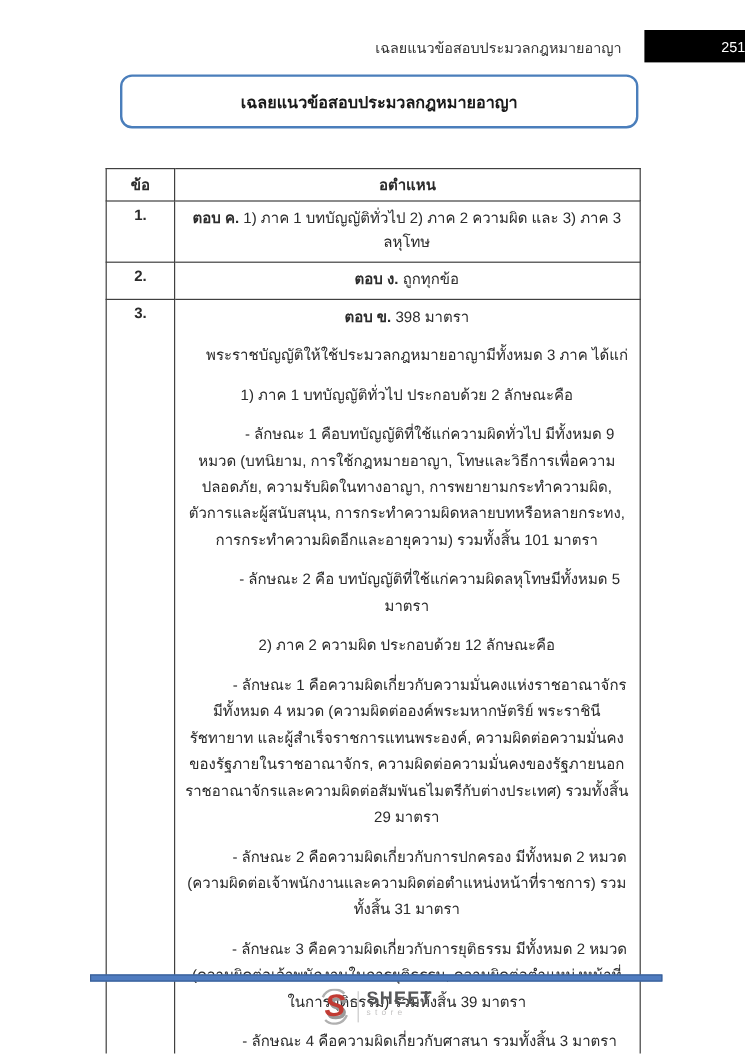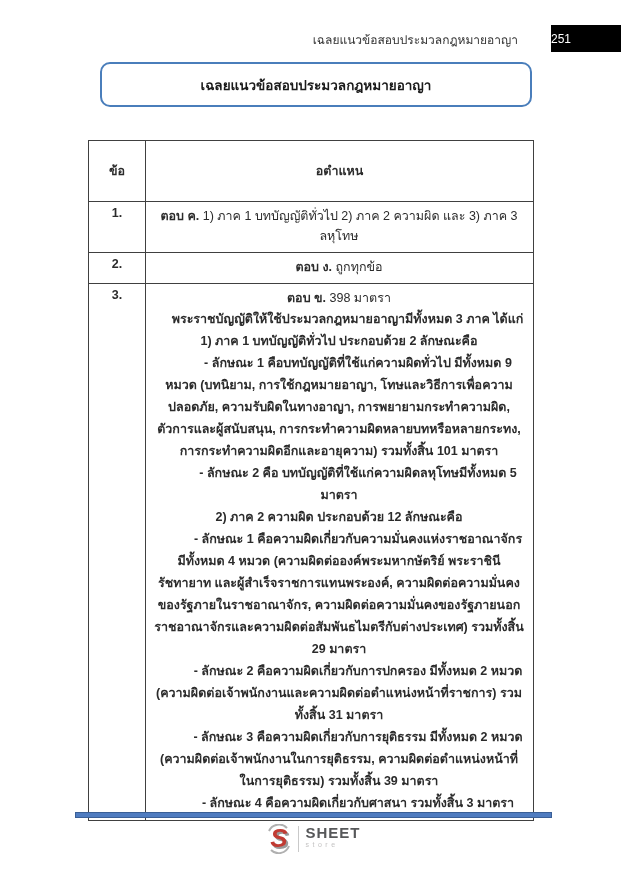--- a/index.html
+++ b/index.html
@@ -15,24 +15,24 @@
 
   
   .running-header {
     position: absolute;
     top: 30px; right: 103px;
     font-size: 12px; color: #333;
   }
   .page-number-box {
     position: absolute;
     top: 25px; right: 0;
-    width: 70px; height: 27px;
+    width: 84px; height: 27px;
     background: #000;
     color: #fff;
-    display: flex; align-items: center; justify-content: flex-start;
+    display: flex; align-items: center; justify-content: flex-end;
     font-size: 12px;
   }
 
   
   .title-box {
     position: absolute;
     top: 62px; left: 100px;
     width: 432px; height: 45px;
     border: 2px solid #4a7ebb;
     border-radius: 10px;
@@ -50,37 +50,37 @@
     font-size: 12.5px;
     color: #2b2b2b;
   }
   table.answer-table th, table.answer-table td {
     border: 1px solid #404040;
     vertical-align: top;
   }
   table.answer-table th {
     font-weight: bold;
     height: 25px;
-    padding: 20px 4px;
+    padding: 3px 4px;
   }
   .col-no {
     width: 57px;
     text-align: center;
     font-weight: bold;
     padding: 4px 2px;
   }
   .col-ans {
     padding: 4px 8px 6px 7px;
     line-height: 20px;
     text-align: center;
   }
   table.answer-table tr { height: 25px; }
   .para {
     line-height: 22px;
-    font-weight: bold;
+    margin-top: 11px;
   }
   .indent-none { text-indent: 0; }
   .indent-sm   { text-indent: 17px; }
   .indent-lg   { text-indent: 38px; }
 
   
   .footer-bar {
     position: absolute;
     top: 812px; left: 75px;
     width: 477px; height: 6px;

